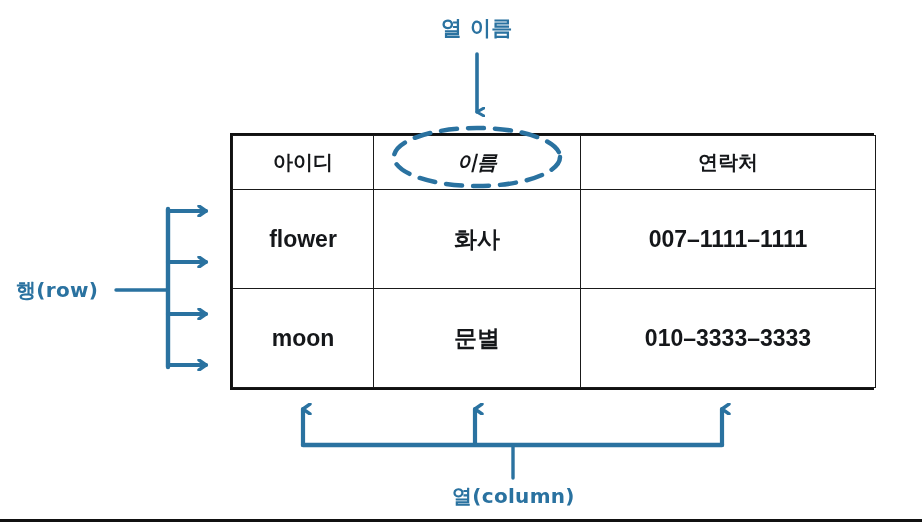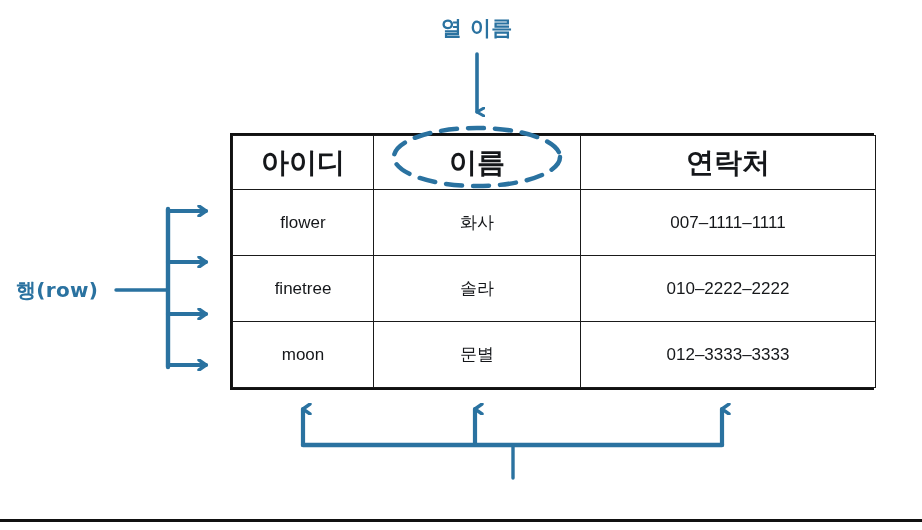--- a/index.html
+++ b/index.html
@@ -69,28 +69,28 @@
     border: 1.6px solid #1a1a1a;
     text-align: center;
     vertical-align: middle;
     color: #15171a;
     padding: 0;
     height: 50px;
   }
   #data-table thead th {
     height: 53px;
     font-weight: bold;
-    font-size: 28px;
+    font-size: 20px;
   }
   #data-table tbody td {
-    font-weight: normal;
-    font-size: 17px;
+    font-weight: bold;
+    font-size: 23px;
   }
   .col-id    { width: 140px; }
-  .col-name  { width: 206px; }
+  .col-name  { width: 206px; font-style: italic; }
   .col-phone { width: 294px; border-radius: 10px; }
 
   
   #table-frame {
     position: absolute;
     left: 230px;
     top: 133px;
     width: 644px;
     height: 257px;
     border: 3px solid #111111;
@@ -123,28 +123,23 @@
         <th class="col-phone">연락처</th>
       </tr>
     </thead>
     <tbody>
       <tr>
         <td>flower</td>
         <td>화사</td>
         <td>007–1111–1111</td>
       </tr>
       <tr>
-        <td>finetree</td>
-        <td>솔라</td>
-        <td>010–2222–2222</td>
-      </tr>
-      <tr>
         <td>moon</td>
         <td>문별</td>
-        <td>012–3333–3333</td>
+        <td>010–3333–3333</td>
       </tr>
     </tbody>
   </table>
 
   <svg id="annotations" viewBox="0 0 922 530">
     <defs>
       <marker id="arrow-down" markerWidth="10" markerHeight="10" refX="5" refY="8" orient="auto" markerUnits="userSpaceOnUse">
         <path d="M1,1 L5,8 L9,1" fill="none" stroke="#2a72a0" stroke-width="3" stroke-linecap="round" stroke-linejoin="round"></path>
       </marker>
       <marker id="arrow-up" markerWidth="12" markerHeight="12" refX="6" refY="3" orient="auto" markerUnits="userSpaceOnUse">
@@ -174,16 +169,17 @@
       <line x1="475" y1="445" x2="475" y2="409" stroke="#2a72a0" stroke-width="4.2" stroke-linecap="round" marker-end="url(#arrow-up)"></line>
       <line x1="722" y1="445" x2="722" y2="409" stroke="#2a72a0" stroke-width="4.2" stroke-linecap="round" marker-end="url(#arrow-up)"></line>
       <line x1="513" y1="445" x2="513" y2="478" stroke="#2a72a0" stroke-width="3.4" stroke-linecap="round"></line>
     </g>
   </svg>
 
   <div class="anno-label" id="label-column-name">열 이름</div>
 
   <div class="anno-label" id="label-row">행(row)</div>
 
+  <div class="anno-label" id="label-column">열(column)</div>
 
   <div id="page-rule"></div>
 
 </div>
 
 </body></html>

